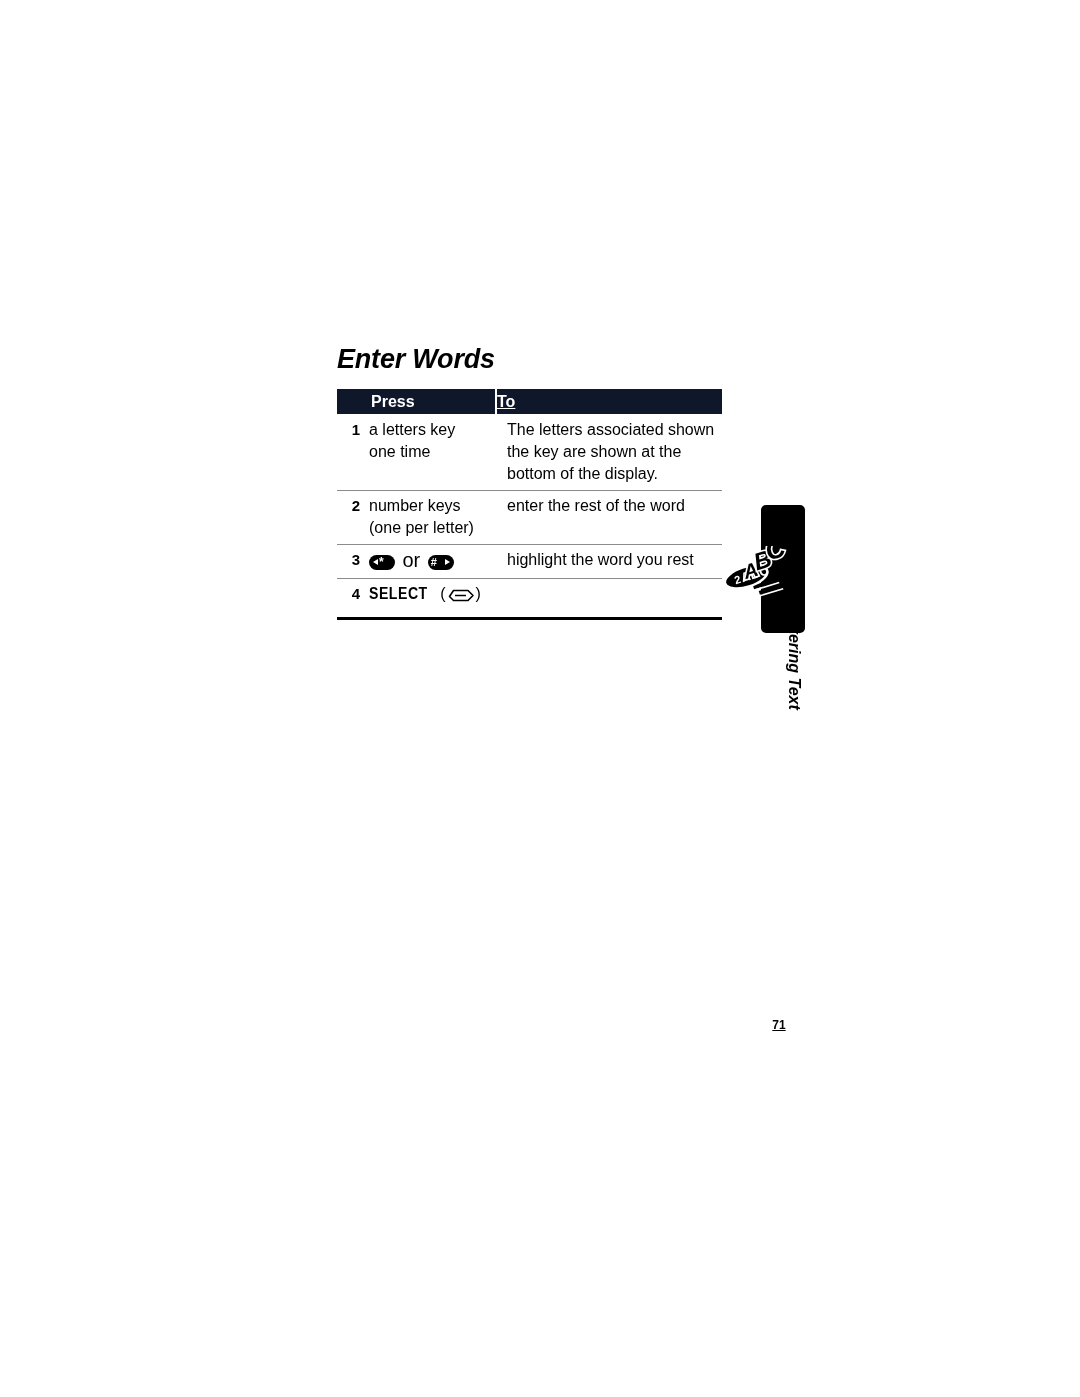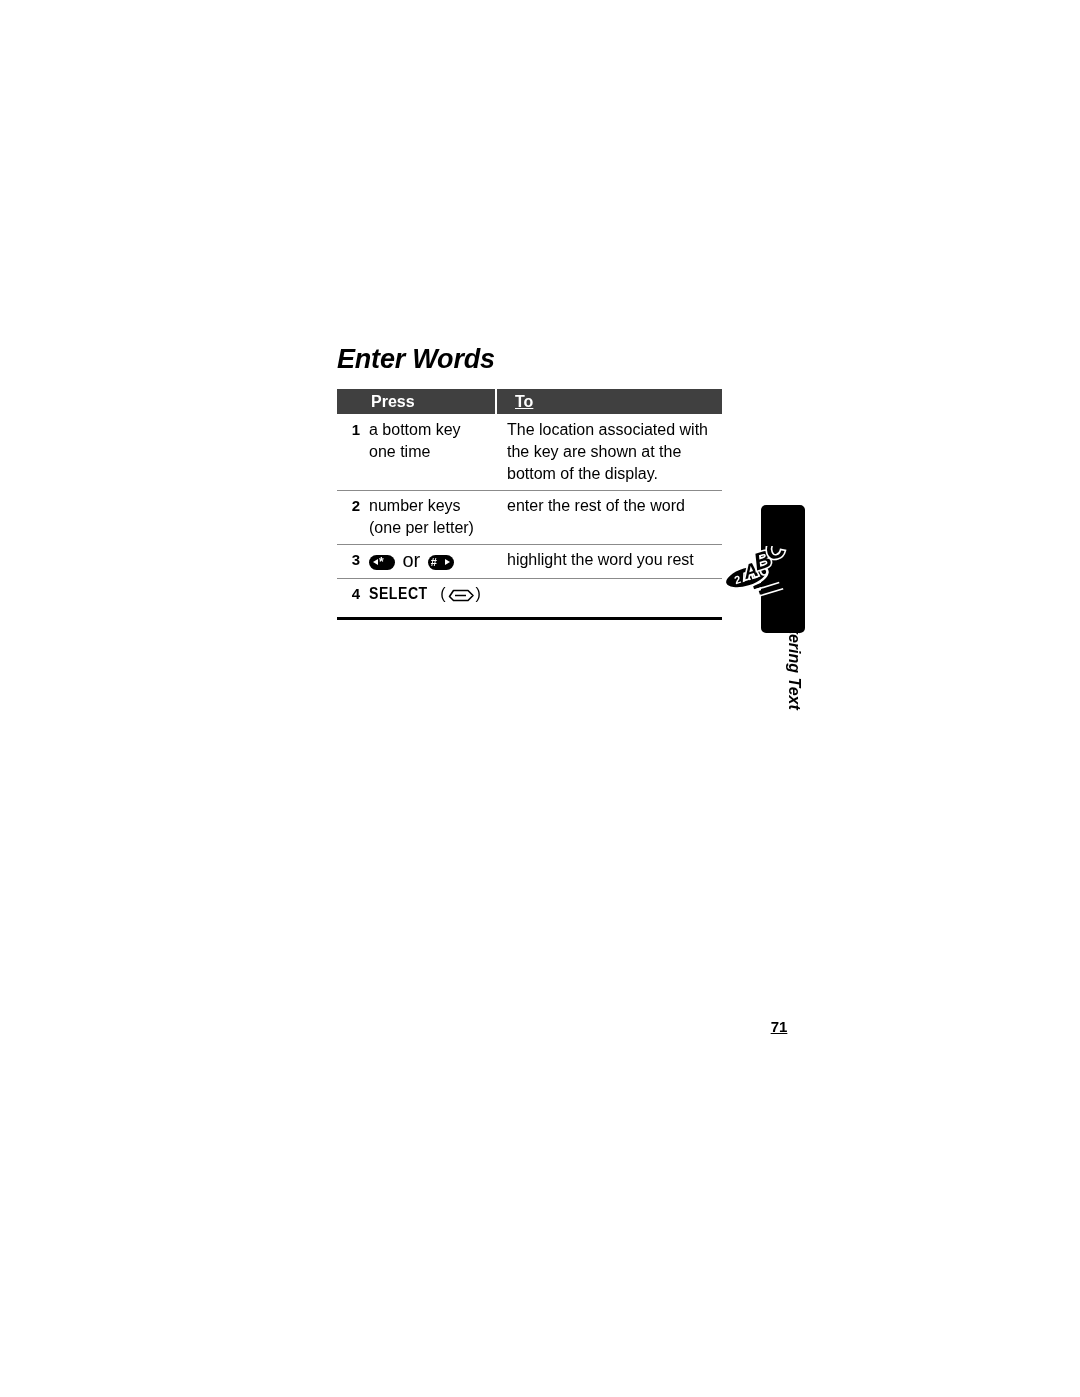--- a/index.html
+++ b/index.html
@@ -39,42 +39,42 @@
   
   #proc-table {
     position: absolute;
     left: 333px;
     top: 389px;
     width: 385px;
   }
 
   .tbl-header {
     display: flex;
-    background: #404040;
+    background: #0f172a;
     color: #ffffff;
     height: 25px;
     align-items: center;
     font-weight: bold;
     font-size: 16px;
   }
   .th-num {
     width: 32px;
     flex: 0 0 32px;
   }
   .th-press {
     flex: 0 0 128px;
     padding-left: 2px;
     box-sizing: border-box;
     border-right: 2px solid #ffffff;
     height: 25px;
     line-height: 25px;
   }
   .th-to {
     flex: 1 1 auto;
-    padding-left: 18px;
+    padding-left: 0;
     box-sizing: border-box;
     text-decoration: underline;
   }
 
   .trow {
     display: flex;
     border-top: 1px solid #8b8b8b;
     padding-top: 4px;
     padding-bottom: 5px;
   }
@@ -205,21 +205,21 @@
     line-height: 28px;
   }
 
   
   #folio {
     position: absolute;
     left: 745px;
     top: 1018px;
     width: 60px;
     text-align: center;
-    font-size: 15px;
+    font-size: 12px;
     font-weight: bold;
     text-decoration: underline;
   }
 </style>
 </head>
 <body>
 
 <div id="page">
 
   <div id="page-title">Enter Words</div>
@@ -228,25 +228,25 @@
 
     <div class="tbl-header">
       <div class="th-num"></div>
       <div class="th-press">Press</div>
       <div class="th-to">To</div>
     </div>
 
     <div class="trow first">
       <div class="cell-num">1</div>
       <div class="cell-press">
-        <div>a bottom key</div>
+        <div>a letters key</div>
         <div>one time</div>
       </div>
       <div class="cell-to">
-        <div class="para">The location associated with the key are shown at the bottom of the display.</div>
+        <div class="para">The letters associated shown the key are shown at the bottom of the display.</div>
       </div>
     </div>
 
     <div class="trow">
       <div class="cell-num">2</div>
       <div class="cell-press">
         <div>number keys</div>
         <div>(one per letter)</div>
       </div>
       <div class="cell-to">

